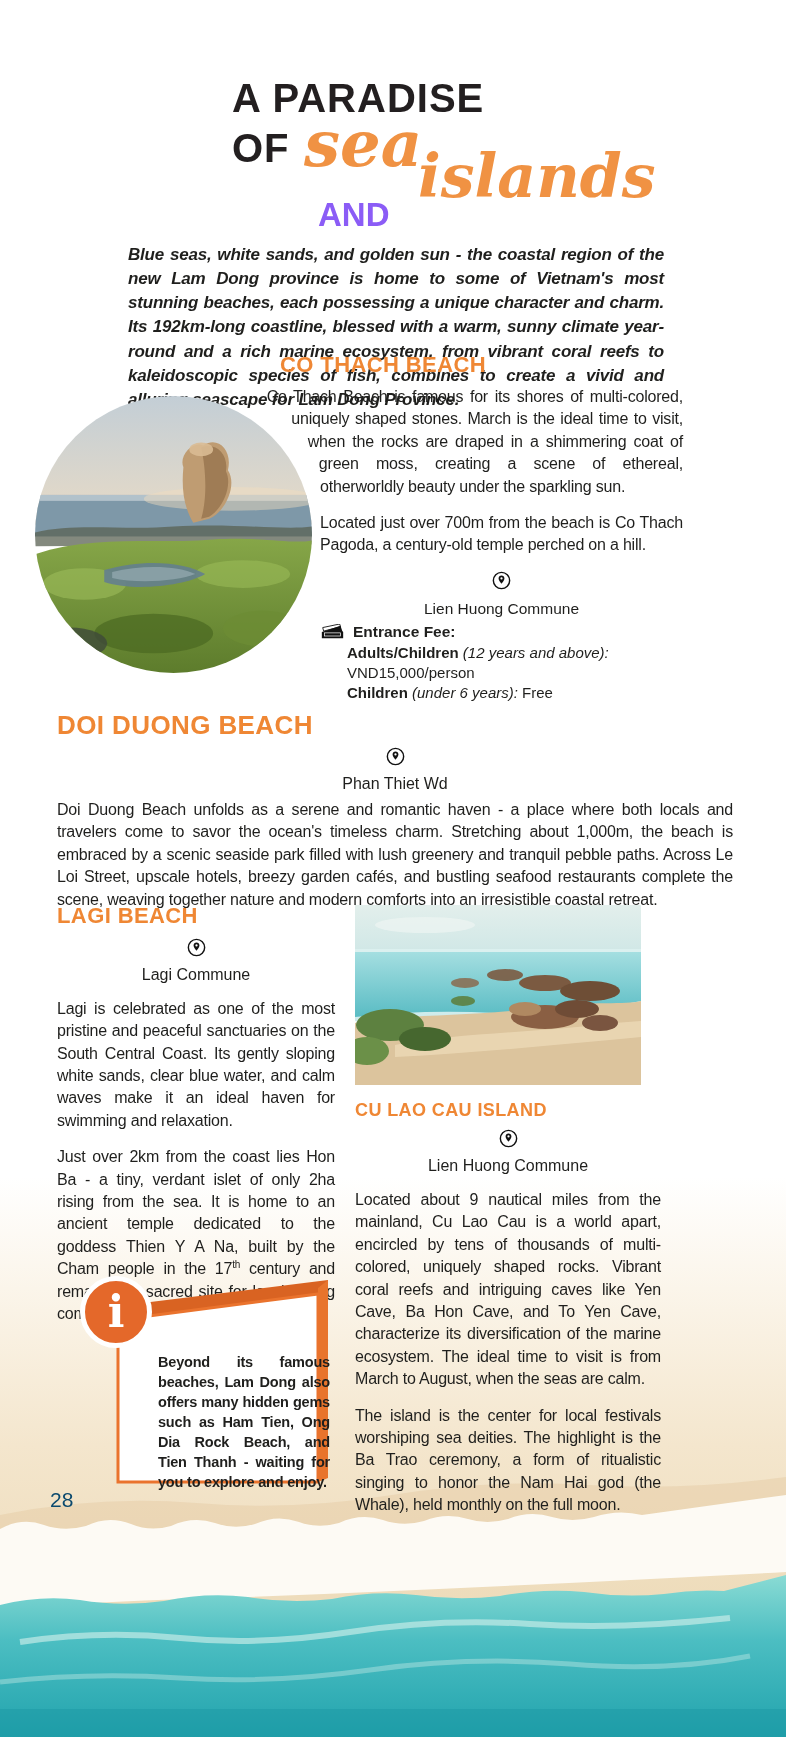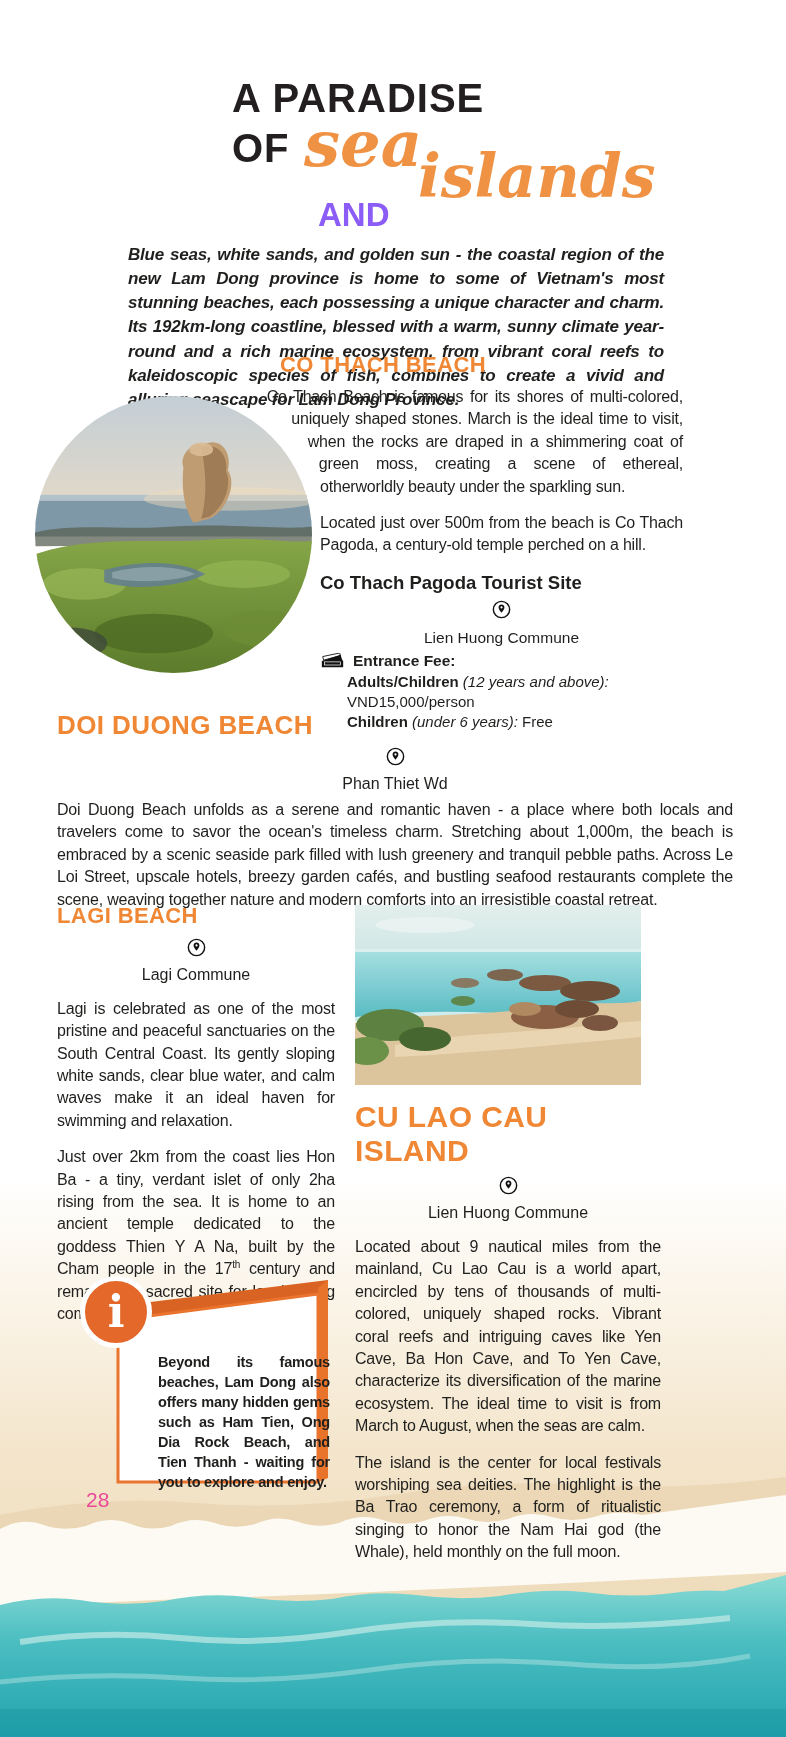--- a/index.html
+++ b/index.html
@@ -47,34 +47,34 @@
   .doiduong{position:absolute;left:57px;top:710px;width:676px;z-index:2;}
   .doiduong h2{font-size:26px;margin-bottom:2px;}
   .doiduong p.body{margin-top:6px;font-size:16px;}
 
   
   .lagi{position:absolute;left:57px;top:903px;width:278px;z-index:2;}
   .lagi h2{font-size:22px;line-height:1.22;}
   .lagi .loc-row{margin:8px 0 14px 0;}
   .culao-img{position:absolute;left:355px;top:905px;width:286px;height:180px;overflow:hidden;z-index:2;}
   .culao{position:absolute;left:355px;top:1100px;width:306px;z-index:2;}
-  .culao h2{font-size:30px;}
+  .culao h2{font-size:18px;}
   .culao .loc-row{margin:8px 0 14px 0;}
   sup{font-size:10px;}
 
   
   .infobox{position:absolute;left:78px;top:1266px;width:262px;height:250px;z-index:3;}
   .infobox .card-art{position:absolute;left:0;top:0;}
   .info-icon{position:absolute;left:2px;top:10px;width:62px;height:62px;border-radius:50%;
     background:#e4682a;border:5px solid #ffffff;display:flex;align-items:center;justify-content:center;
     font-family:"DejaVu Serif",serif;font-weight:bold;font-size:44px;color:#ffffff;line-height:1;}
   .info-text{position:absolute;left:80px;top:86px;width:172px;
     font-size:14.5px;font-weight:bold;line-height:1.38;text-align:justify;letter-spacing:-0.2px;}
 
-  .page-num{position:absolute;left:50px;top:1488px;font-size:21px;color:#ec4899;z-index:3;margin-left:36px;}
+  .page-num{position:absolute;left:50px;top:1488px;font-size:21px;color:#0c4a6e;z-index:3;}
 </style>
 </head>
 <body>
 
 <div class="page">
 
   <div class="shore">
     <svg class="sea-svg" width="786" height="300" viewBox="0 0 786 300">
       <defs>
         <linearGradient id="gSea" x1="0" y1="0" x2="0" y2="1">
@@ -129,23 +129,22 @@
           <ellipse cx="230" cy="235" rx="40" ry="18" fill="#6d8c34" opacity="0.8"></ellipse>
           <ellipse cx="35" cy="250" rx="38" ry="16" fill="#3f4a3a" opacity="0.8"></ellipse>
           <path d="M70,176 C110,164 152,168 172,180 C152,192 100,198 70,188 Z" fill="#64808e" opacity="0.9"></path>
           <path d="M78,178 C110,170 145,172 162,180 C145,187 104,190 78,184 Z" fill="#9fb3ba" opacity="0.6"></path>
           <path d="M150,72 C145,60 160,45 170,50 C185,40 200,55 195,75 C205,90 192,118 176,124 L160,128 C150,112 148,92 150,72 Z" fill="#bf9c72"></path>
           <path d="M168,52 C182,46 196,58 193,76 C200,90 190,114 176,122 L168,124 C175,100 172,70 168,52 Z" fill="#97744e" opacity="0.8"></path>
           <ellipse cx="168" cy="54" rx="12" ry="7" fill="#d9bb93" opacity="0.9"></ellipse>
         </svg>
       </div>
       <p class="body">Co Thach Beach is famous for its shores of multi-colored, uniquely shaped stones. March is the ideal time to visit, when the rocks are draped in a shimmering coat of green moss, creating a scene of ethereal, otherworldly beauty under the sparkling sun.</p>
-      <p class="body">Located just over 500m from the beach is Co Thach Pagoda, a century-old temple perched on a hill.</p>
+      <p class="body">Located just over 700m from the beach is Co Thach Pagoda, a century-old temple perched on a hill.</p>
       <div class="site">
-        <div class="site-name">Co Thach Pagoda Tourist Site</div>
         <div class="loc-row">
           <svg width="19" height="19" viewBox="0 0 24 24">
             <circle cx="12" cy="12" r="10.3" fill="none" stroke="#111" stroke-width="1.8"></circle>
             <path d="M12 5.8c-2.1 0-3.7 1.6-3.7 3.6 0 2.6 3.7 6.6 3.7 6.6s3.7-4 3.7-6.6c0-2-1.6-3.6-3.7-3.6z" fill="#111"></path>
             <circle cx="12" cy="9.4" r="1.4" fill="#fff"></circle>
           </svg>
           <span>Lien Huong Commune</span>
         </div>
         <div class="fee-head">
           <svg width="25" height="16" viewBox="0 0 28 18">

